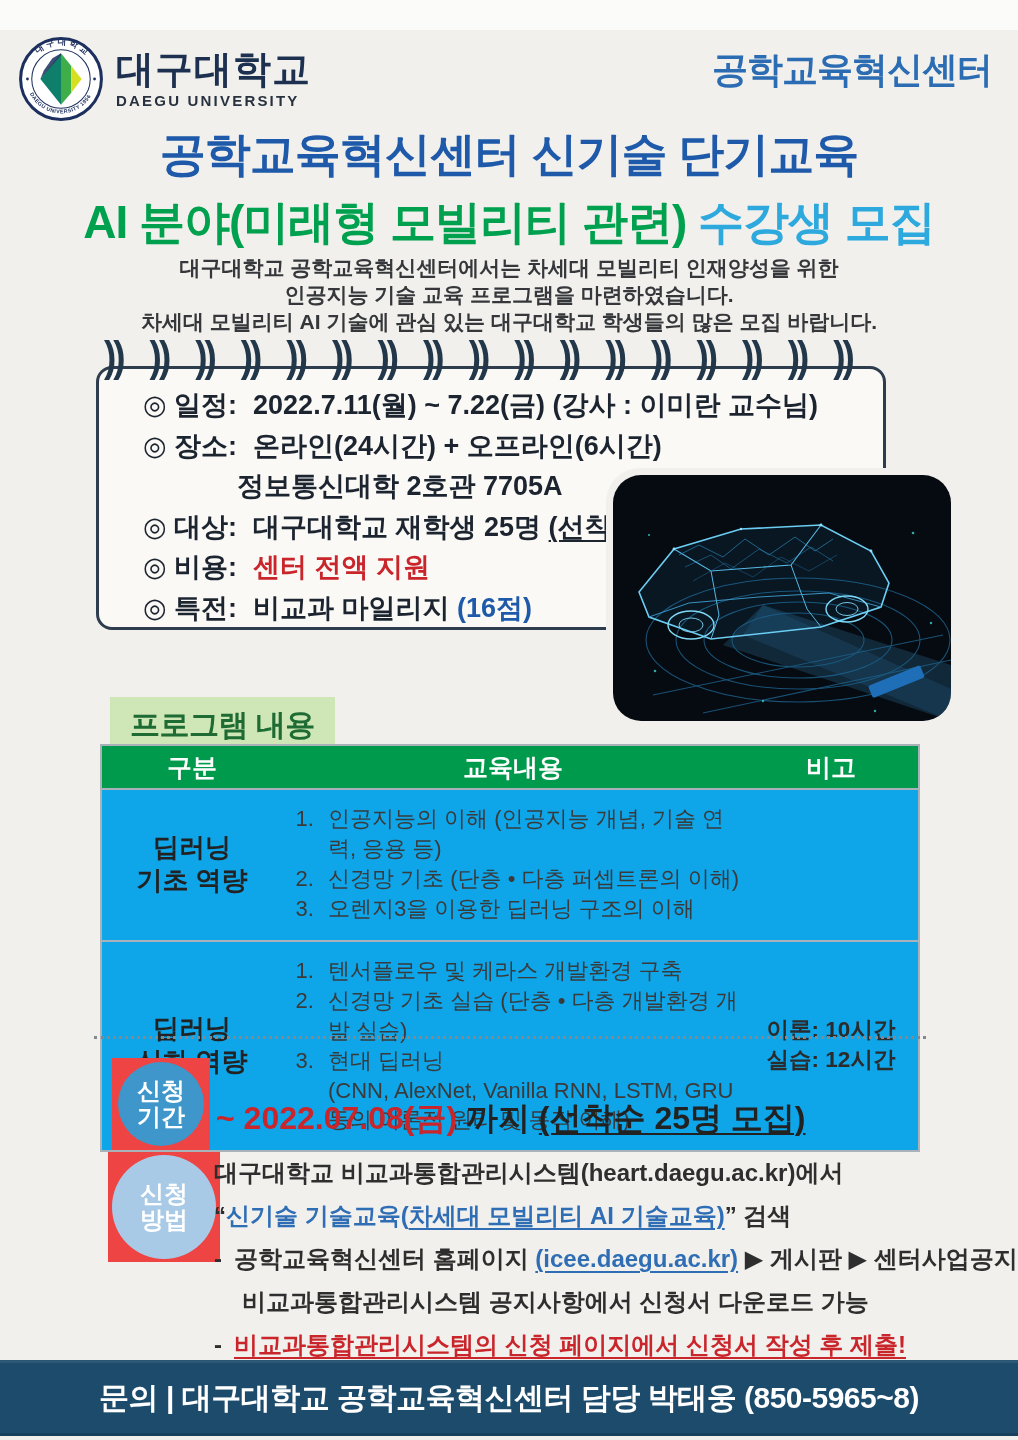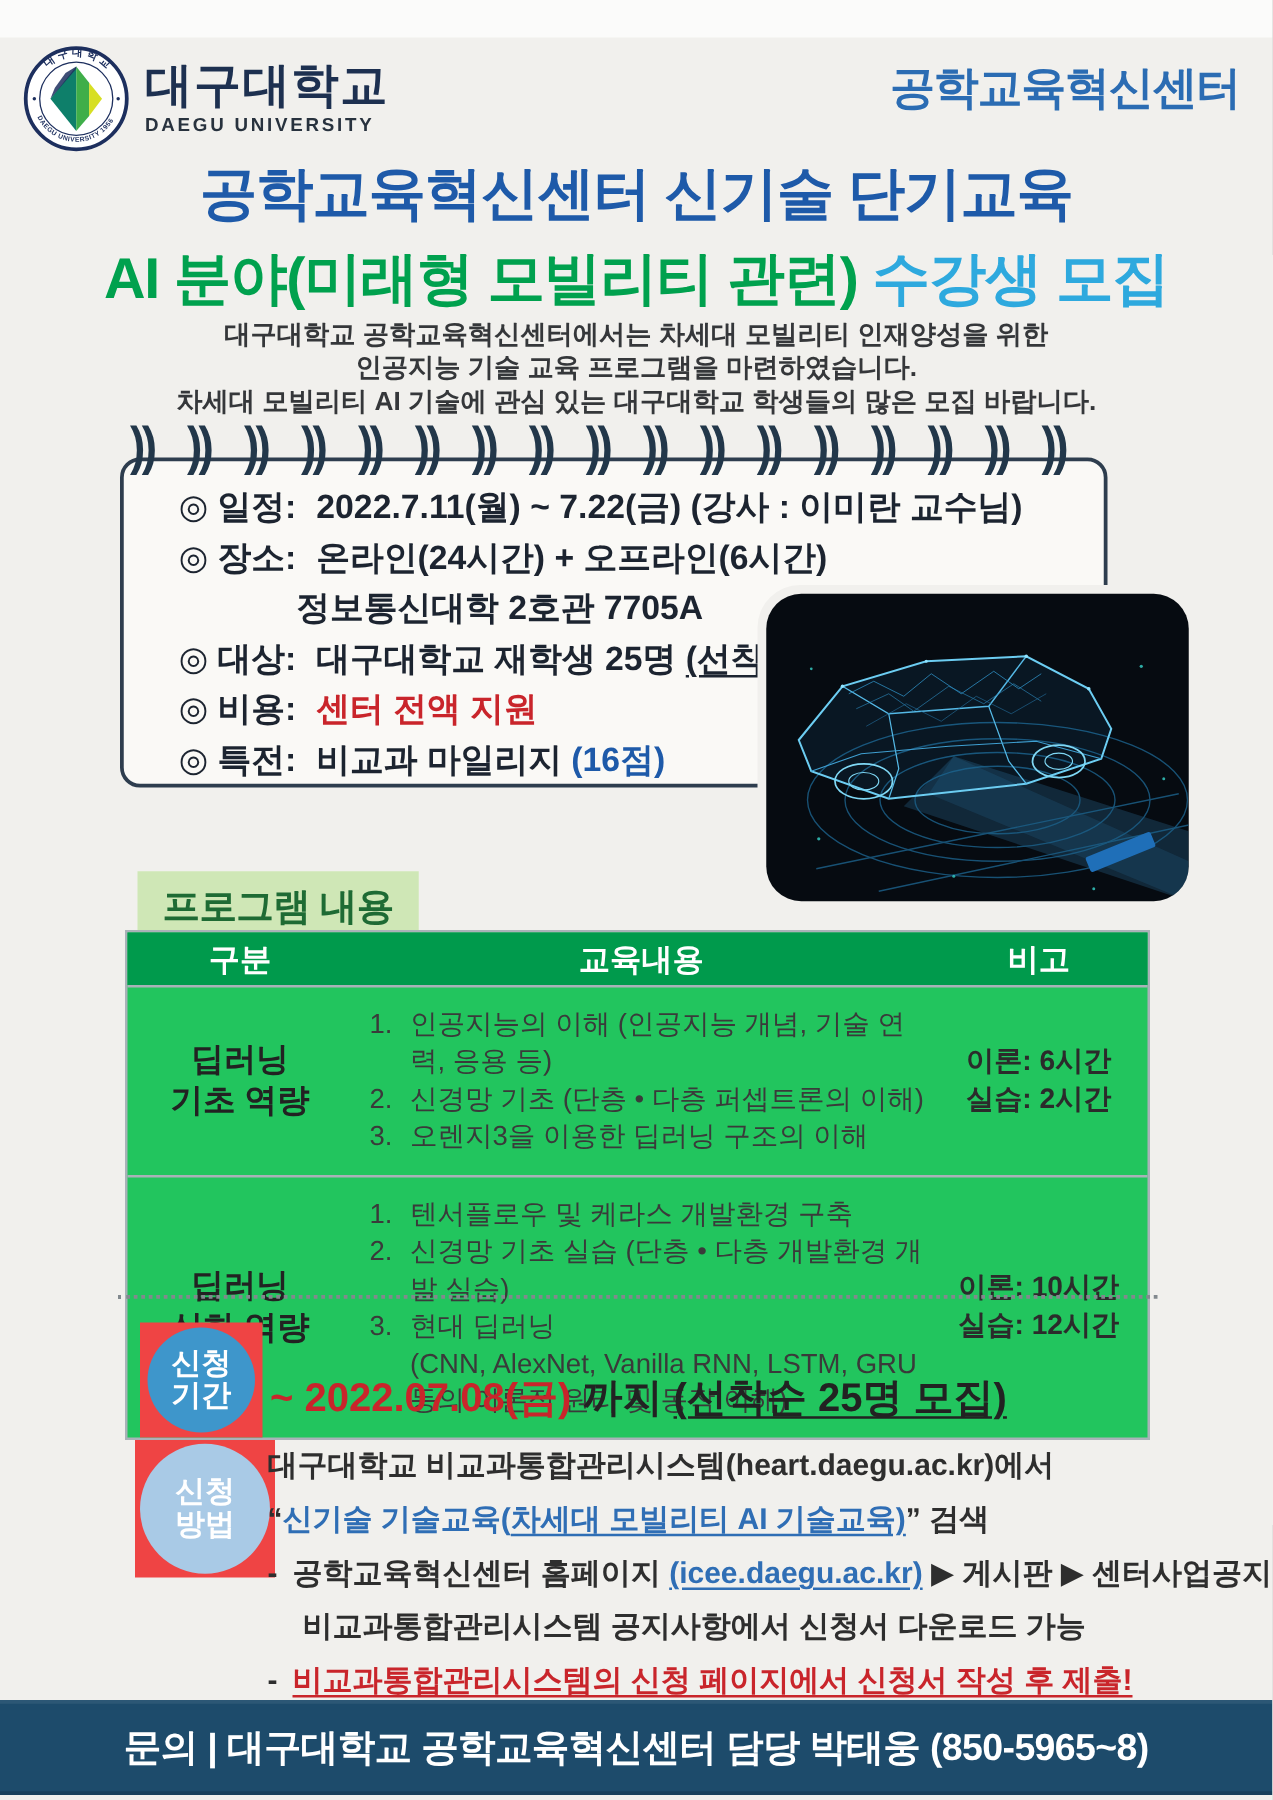--- a/index.html
+++ b/index.html
@@ -44,21 +44,21 @@
   .car-frame{position:absolute;left:606px;top:468px;width:352px;height:260px;background:#f1f0ed;
              border-radius:34px;z-index:2;box-sizing:border-box;padding:7px;}
   .car-inner{width:100%;height:100%;background:#060b11;border-radius:28px;overflow:hidden;}
   .car-inner svg{display:block;width:100%;height:100%;}
 
   
   .program-label{position:absolute;left:110px;top:697px;background:#cfe7b6;color:#1e6b34;
                  font-size:30px;font-weight:800;padding:8px 20px;letter-spacing:-0.5px;}
 
   
-  .table{position:absolute;left:100px;top:744px;width:820px;border:2px solid #a9b2b8;background:#22c55e;box-sizing:border-box;}
+  .table{position:absolute;left:100px;top:744px;width:820px;border:2px solid #a9b2b8;background:#0ea5e9;box-sizing:border-box;}
   .t-head{display:grid;grid-template-columns:180px 1fr 174px;background:#009a4c;color:#fff;
           font-weight:800;font-size:25px;height:42px;align-items:center;text-align:center;}
   .t-row{display:grid;grid-template-columns:180px 1fr 174px;border-top:2px solid #a9b2b8;padding:14px 0 16px;}
   .t-cat{align-self:center;text-align:center;font-size:26px;font-weight:800;color:#222;line-height:33px;}
   .t-items{margin:0;padding-left:38px;font-size:22px;color:#3a3a3a;line-height:30px;}
   .t-items li{padding-left:8px;}
   .t-detail{font-size:22px;color:#3a3a3a;line-height:29px;max-width:440px;}
   .t-note{align-self:center;text-align:center;font-size:22.5px;font-weight:600;color:#2b2b2b;line-height:30px;}
 
   
@@ -229,24 +229,20 @@
     <div class="t-row">
       <div class="t-cat">
         <div>딥러닝</div>
         <div>기초 역량</div>
       </div>
       <ol class="t-items">
         <li>인공지능의 이해 (인공지능 개념, 기술 연력, 응용 등)</li>
         <li>신경망 기초 (단층 • 다층 퍼셉트론의 이해)</li>
         <li>오렌지3을 이용한 딥러닝 구조의 이해</li>
       </ol>
-      <div class="t-note">
-        <div>이론: 6시간</div>
-        <div>실습: 2시간</div>
-      </div>
     </div>
 
     <div class="t-row">
       <div class="t-cat">
         <div>딥러닝</div>
         <div>심화 역량</div>
       </div>
       <ol class="t-items">
         <li>텐서플로우 및 케라스 개발환경 구축</li>
         <li>신경망 기초 실습 (단층 • 다층 개발환경 개발 실습)</li>

